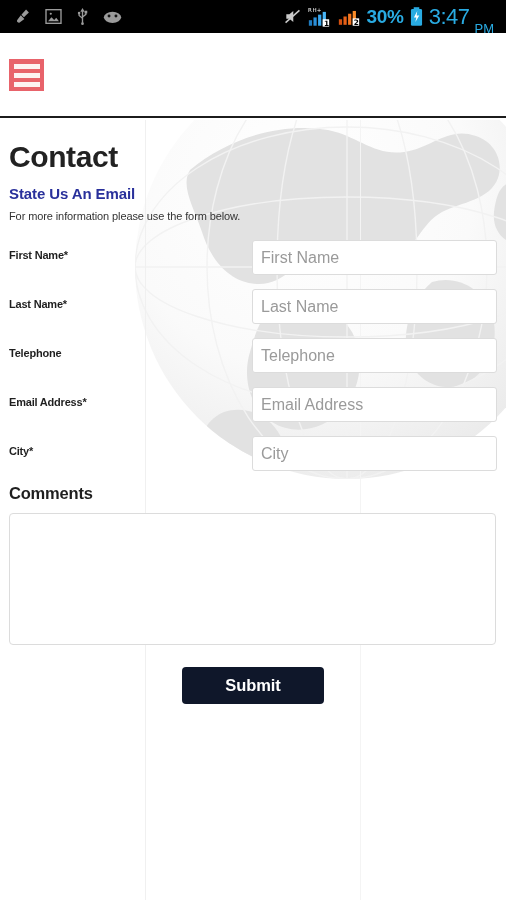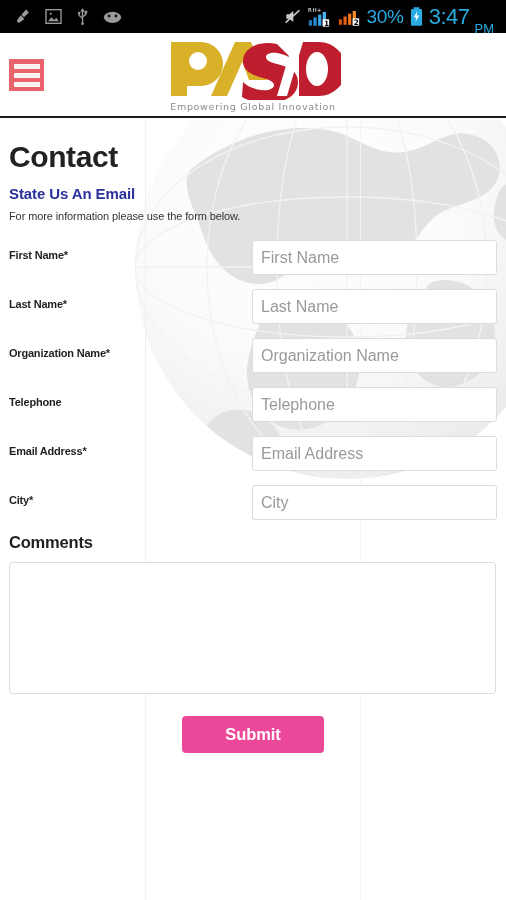--- a/index.html
+++ b/index.html
@@ -35,21 +35,21 @@
     margin-left: auto;
     display: flex;
     align-items: center;
     gap: 6px;
     padding-right: 6px;
   }
   .sb-icon { display: block; line-height: 0; }
   .sb-pct {
     color: #29abe2;
     font-size: 19px;
-    font-weight: 400;
+    font-weight: 700;
     letter-spacing: -0.3px;
   }
   .sb-time {
     color: #29abe2;
     font-size: 22px;
     font-weight: 400;
     letter-spacing: -0.5px;
   }
   .sb-ampm {
     color: #29abe2;
@@ -229,21 +229,21 @@
   }
 
   .submit-wrap {
     display: flex;
     justify-content: center;
     margin-top: 22px;
   }
   .submit-btn {
     width: 142px;
     height: 37px;
-    background: #ec4899;
+    background: #0f172a;
     border: none;
     border-radius: 4px;
     color: #ffffff;
     font-family: "Liberation Sans", sans-serif;
     font-size: 16.5px;
     font-weight: bold;
     letter-spacing: -0.1px;
     cursor: pointer;
   }
 </style>
@@ -329,46 +329,20 @@
     </div>
   </div>
 
   <div class="appbar">
     <div class="hamburger">
       <i></i>
       <i></i>
       <i></i>
     </div>
 
-    <div class="logo-wrap">
-      <span class="logo-mark">
-        <svg width="176" height="62" viewBox="0 0 176 62">
-
-          <g fill="#d9b128">
-
-            <path d="M6 4 h30 a22 22 0 0 1 0 44 h-14 v10 h-16 z"></path>
-            <rect x="6" y="4" width="16" height="54"></rect>
-
-            <path d="M46 58 L70 4 h16 L62 58 z"></path>
-            <path d="M70 4 h16 l16 38 h-18 z"></path>
-          </g>
-
-          <ellipse cx="33" cy="23" rx="9" ry="9" fill="#ffffff"></ellipse>
-
-          <g fill="#bf1e2e">
-            <path d="M112 6 c-18 -4 -34 4 -34 17 c0 10 9 14 20 17 c7 2 11 4 11 7 c0 4 -6 6 -13 5 c-8 -1 -14 -4 -18 -8 l-1 15 c7 4 16 6 25 6 c19 0 31 -8 31 -21 c0 -11 -9 -15 -21 -18 c-8 -2 -11 -4 -11 -7 c0 -3 5 -5 11 -4 c6 1 11 3 15 6 z"></path>
-            <path d="M134 4 h20 a27 27 0 0 1 0 54 h-20 z"></path>
-          </g>
-          <ellipse cx="152" cy="31" rx="11" ry="17" fill="#ffffff"></ellipse>
-
-          <path d="M128 4 l10 0 l-16 54 l-10 0 z" fill="#ffffff"></path>
-        </svg>
-      </span>
-      <span class="logo-tag">Empowering Global Innovation</span>
-    </div>
   </div>
 
   <div class="page">
 
     <svg class="globe" viewBox="0 0 430 430">
       <defs>
         <radialGradient id="gsh" cx="38%" cy="32%" r="72%">
           <stop offset="0%" stop-color="#ffffff"></stop>
           <stop offset="58%" stop-color="#fafafa"></stop>
           <stop offset="100%" stop-color="#ebebeb"></stop>
@@ -409,24 +383,20 @@
         <div class="row">
           <label class="lbl"><span>First Name</span><span class="req">*</span></label>
           <input class="field" type="text" placeholder="First Name" style="">
         </div>
 
         <div class="row">
           <label class="lbl"><span>Last Name</span><span class="req">*</span></label>
           <input class="field" type="text" placeholder="Last Name" style="">
         </div>
 
-        <div class="row">
-          <label class="lbl"><span>Organization Name</span><span class="req">*</span></label>
-          <input class="field" type="text" placeholder="Organization Name" style="">
-        </div>
 
         <div class="row">
           <label class="lbl"><span>Telephone</span></label>
           <input class="field" type="tel" placeholder="Telephone" style="">
         </div>
 
         <div class="row">
           <label class="lbl"><span>Email Address</span><span class="req">*</span></label>
           <input class="field" type="email" placeholder="Email Address" style="">
         </div>

